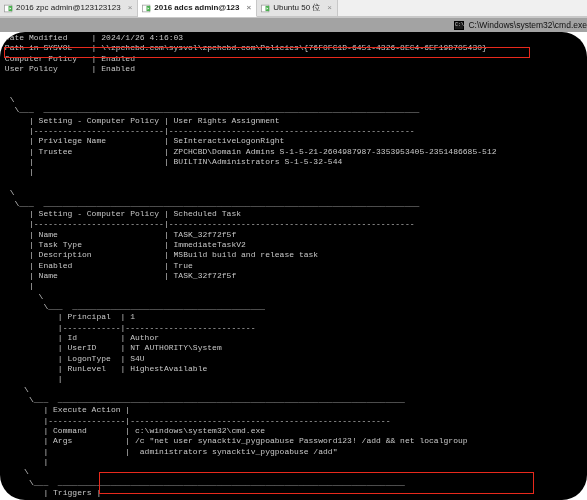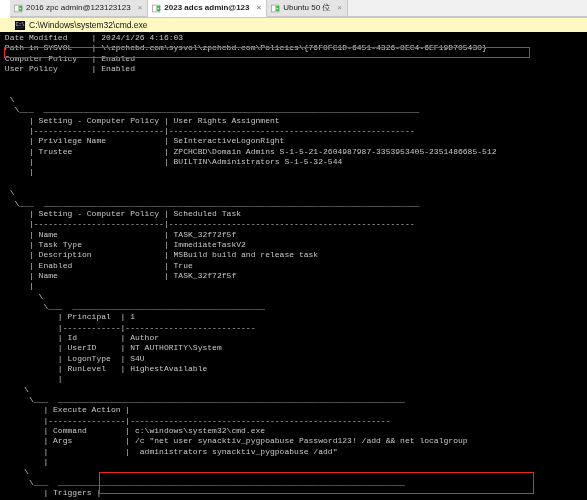--- a/index.html
+++ b/index.html
@@ -15,21 +15,20 @@
   }
 
   
   #tabbar {
     height: 18px;
     background: #f0f0f0;
     border-bottom: 1px solid #c8c8c8;
     display: flex;
     align-items: stretch;
     box-sizing: border-box;
-    margin-left: 10px;
   }
   .tab {
     display: flex;
     align-items: center;
     gap: 3px;
     padding: 0 5px 0 4px;
     font-size: 8px;
     color: #1a1a1a;
     background: #e4e4e4;
     border-right: 1px solid #c8c8c8;
@@ -58,26 +57,27 @@
   }
   #tabbar-filler {
     flex: 1 1 auto;
     background: #f0f0f0;
     border-bottom: 1px solid #c8c8c8;
   }
 
   
   #titlebar {
     height: 14px;
-    background: #fef9c3;
+    background: #a3a3a3;
     display: flex;
     align-items: center;
     gap: 4px;
     padding: 0 0 0 15px;
     box-sizing: border-box;
+    justify-content: flex-end;
   }
   #titlebar .cmd-icon {
     width: 10px;
     height: 9px;
     background: #1c1c1c;
     border: 1px solid #000;
     box-sizing: border-box;
     display: flex;
     align-items: center;
     justify-content: center;
@@ -100,20 +100,21 @@
     width: 587px;
     height: 468px;
     overflow: hidden;
     font-family: "Liberation Mono", "DejaVu Sans Mono", monospace;
     font-size: 8px;
     line-height: 10.35px;
     color: #c8c8c8;
     letter-spacing: 0.02px;
     box-sizing: border-box;
     padding: 1px 0 0 0;
+    border-radius: 25px;
   }
   #term-inner {
     white-space: pre;
     position: relative;
   }
   .ln { height: 10.35px; white-space: pre; }
 
   
   .redbox {
     position: absolute;
@@ -136,21 +137,21 @@
     <span class="tab-label">2016 zpc admin@123123123</span>
     <span class="tab-close">×</span>
   </div>
 
   <div class="tab active">
     <svg class="tab-icon" viewBox="0 0 12 12">
       <rect x="0.5" y="1.5" width="10" height="9" fill="#fff" stroke="#9a9a9a" stroke-width="1"></rect>
       <path d="M6 2.5 h5 v7 h-5 z" fill="#4caf50"></path>
       <path d="M7.4 4.3 l2.2 1.7 l-2.2 1.7 z" fill="#fff"></path>
     </svg>
-    <span class="tab-label">2023 adcs admin@123</span>
+    <span class="tab-label">2016 adcs admin@123</span>
     <span class="tab-close">×</span>
   </div>
 
   <div class="tab">
     <svg class="tab-icon" viewBox="0 0 12 12">
       <rect x="0.5" y="1.5" width="10" height="9" fill="#fff" stroke="#9a9a9a" stroke-width="1"></rect>
       <path d="M6 2.5 h5 v7 h-5 z" fill="#4caf50"></path>
       <path d="M7.4 4.3 l2.2 1.7 l-2.2 1.7 z" fill="#fff"></path>
     </svg>
     <span class="tab-label">Ubuntu 50 位</span>

